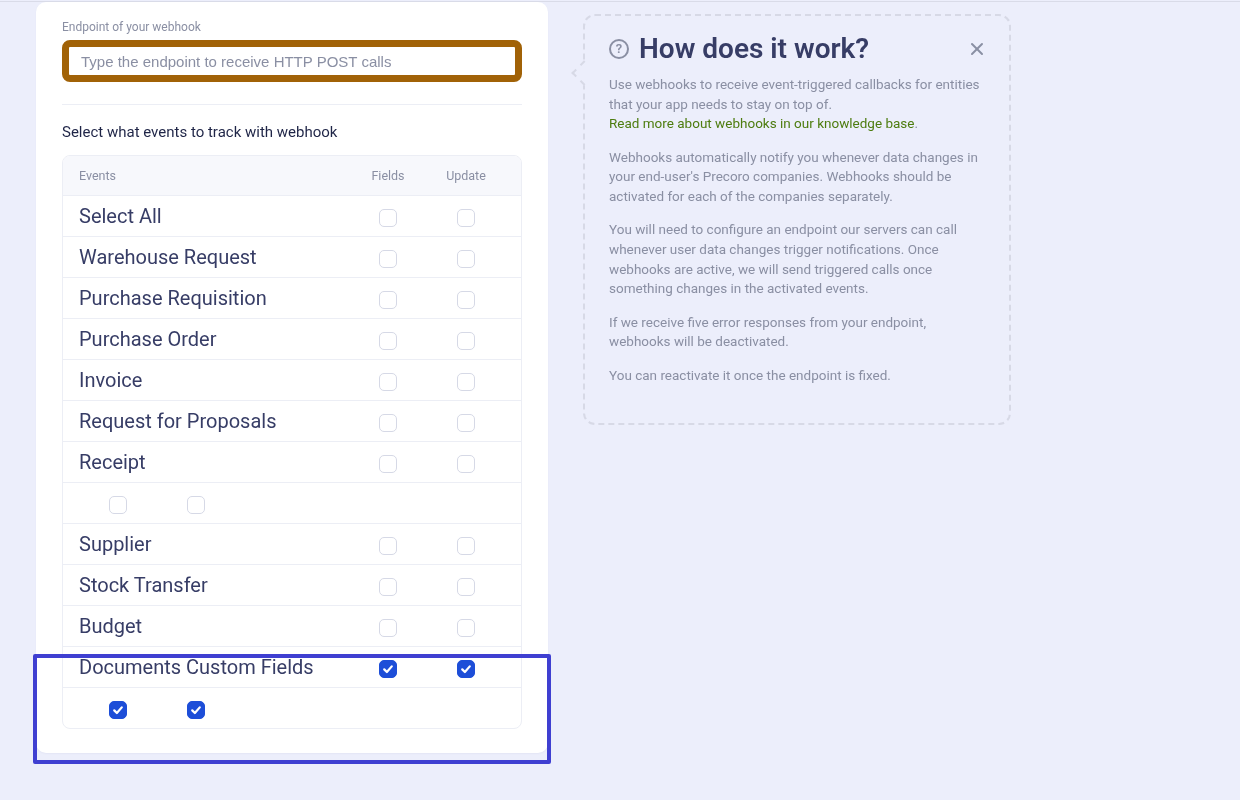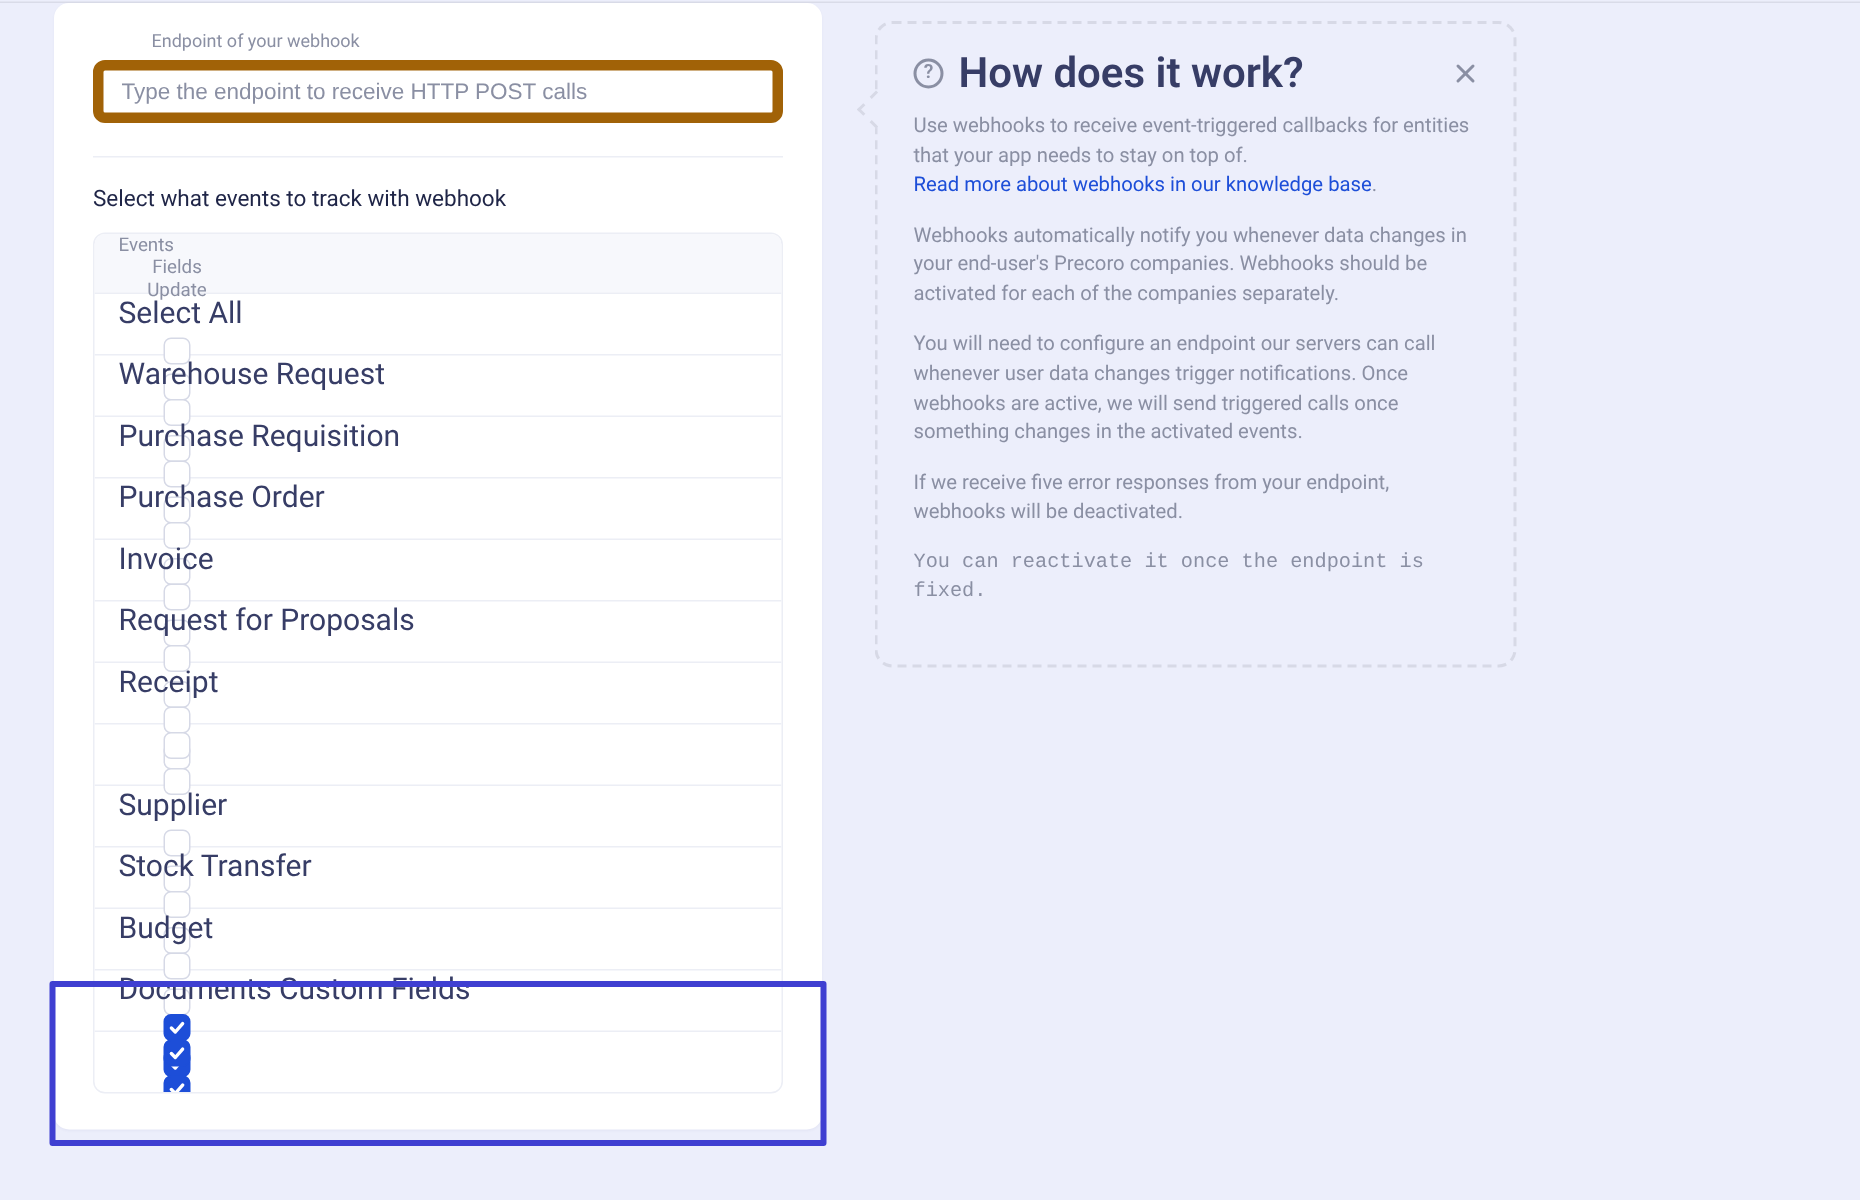--- a/index.html
+++ b/index.html
@@ -30,21 +30,20 @@
     width: 512px;
     background: #ffffff;
     border-radius: 10px;
     box-shadow: 0 1px 2px rgba(30,33,90,0.04);
     padding: 18px 26px 24px 26px;
   }
   .label-small {
     font-size: 12px;
     color: #8a8fa3;
     margin-bottom: 6px;
-    margin-left: 39px;
   }
   .endpoint-input {
     width: 100%;
     height: 42px;
     border: 7px solid #a16207;
     border-radius: 8px;
     padding: 0 12px;
     font-size: 15px;
     color: #2a2f52;
     outline: none;
@@ -64,23 +63,22 @@
     margin-bottom: 14px;
   }
 
   .events-table {
     border: 1px solid #eceef5;
     border-radius: 8px;
     overflow: hidden;
   }
   .events-header, .events-row {
     display: flex;
-    align-items: flex-start;
+    align-items: center;
     padding: 0 16px;
-    flex-direction: column;
   }
   .events-header {
     background: #f7f8fc;
     height: 39px;
     font-size: 12.5px;
     color: #8a8fa3;
   }
   .col-label { flex: 1; }
   .col-create { width: 78px; text-align: center; }
   .col-update { width: 78px; text-align: center; }
@@ -179,23 +177,23 @@
     color: #8a8fa3;
   }
   .close-btn svg { width: 16px; height: 16px; }
 
   .info-panel p {
     font-size: 13.5px;
     line-height: 1.45;
     color: #8a8fa3;
     margin-bottom: 14px;
   }
-  .info-panel p:last-child { margin-bottom: 18px; font-family: Liberation Mono, monospace; }
+  .info-panel p:last-child { margin-bottom: 18px; }
   .info-panel a {
-    color: #1d4ed8;
+    color: #4d7c0f;
     text-decoration: none;
   }
 </style>
 </head>
 <body>
 
 <div class="top-line"></div>
 <div class="page-wrap">
 
   <div class="card">

